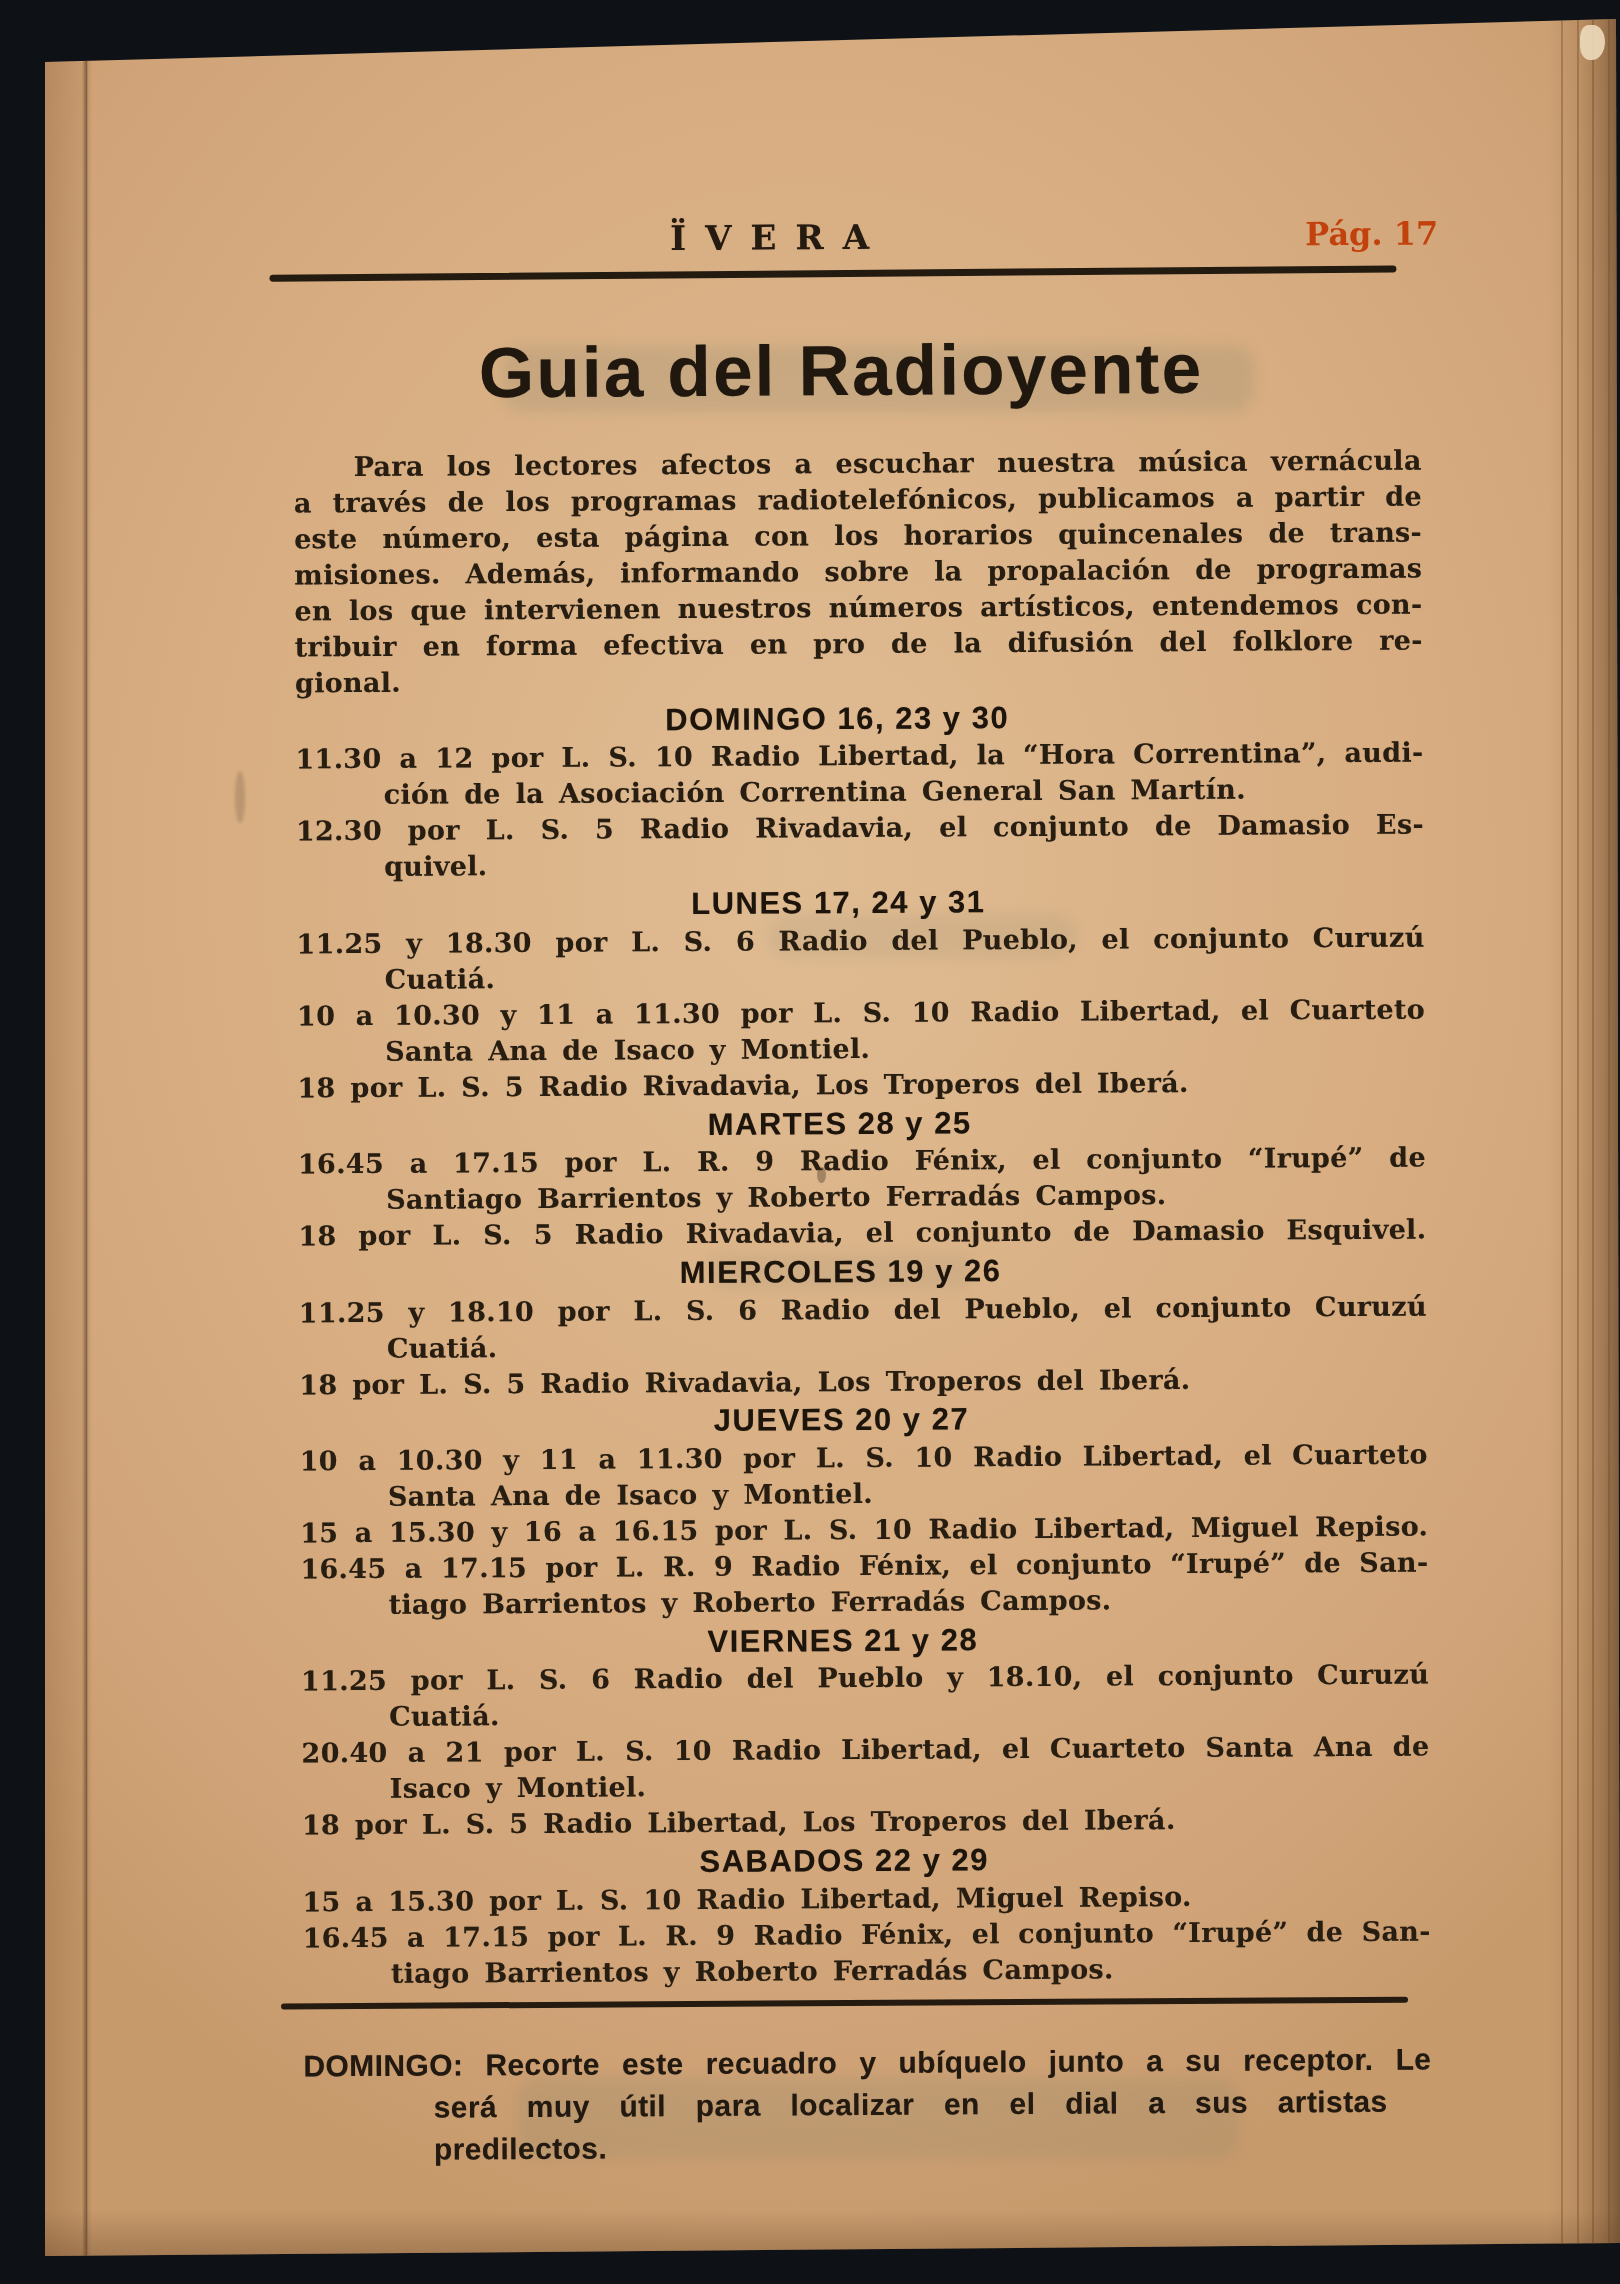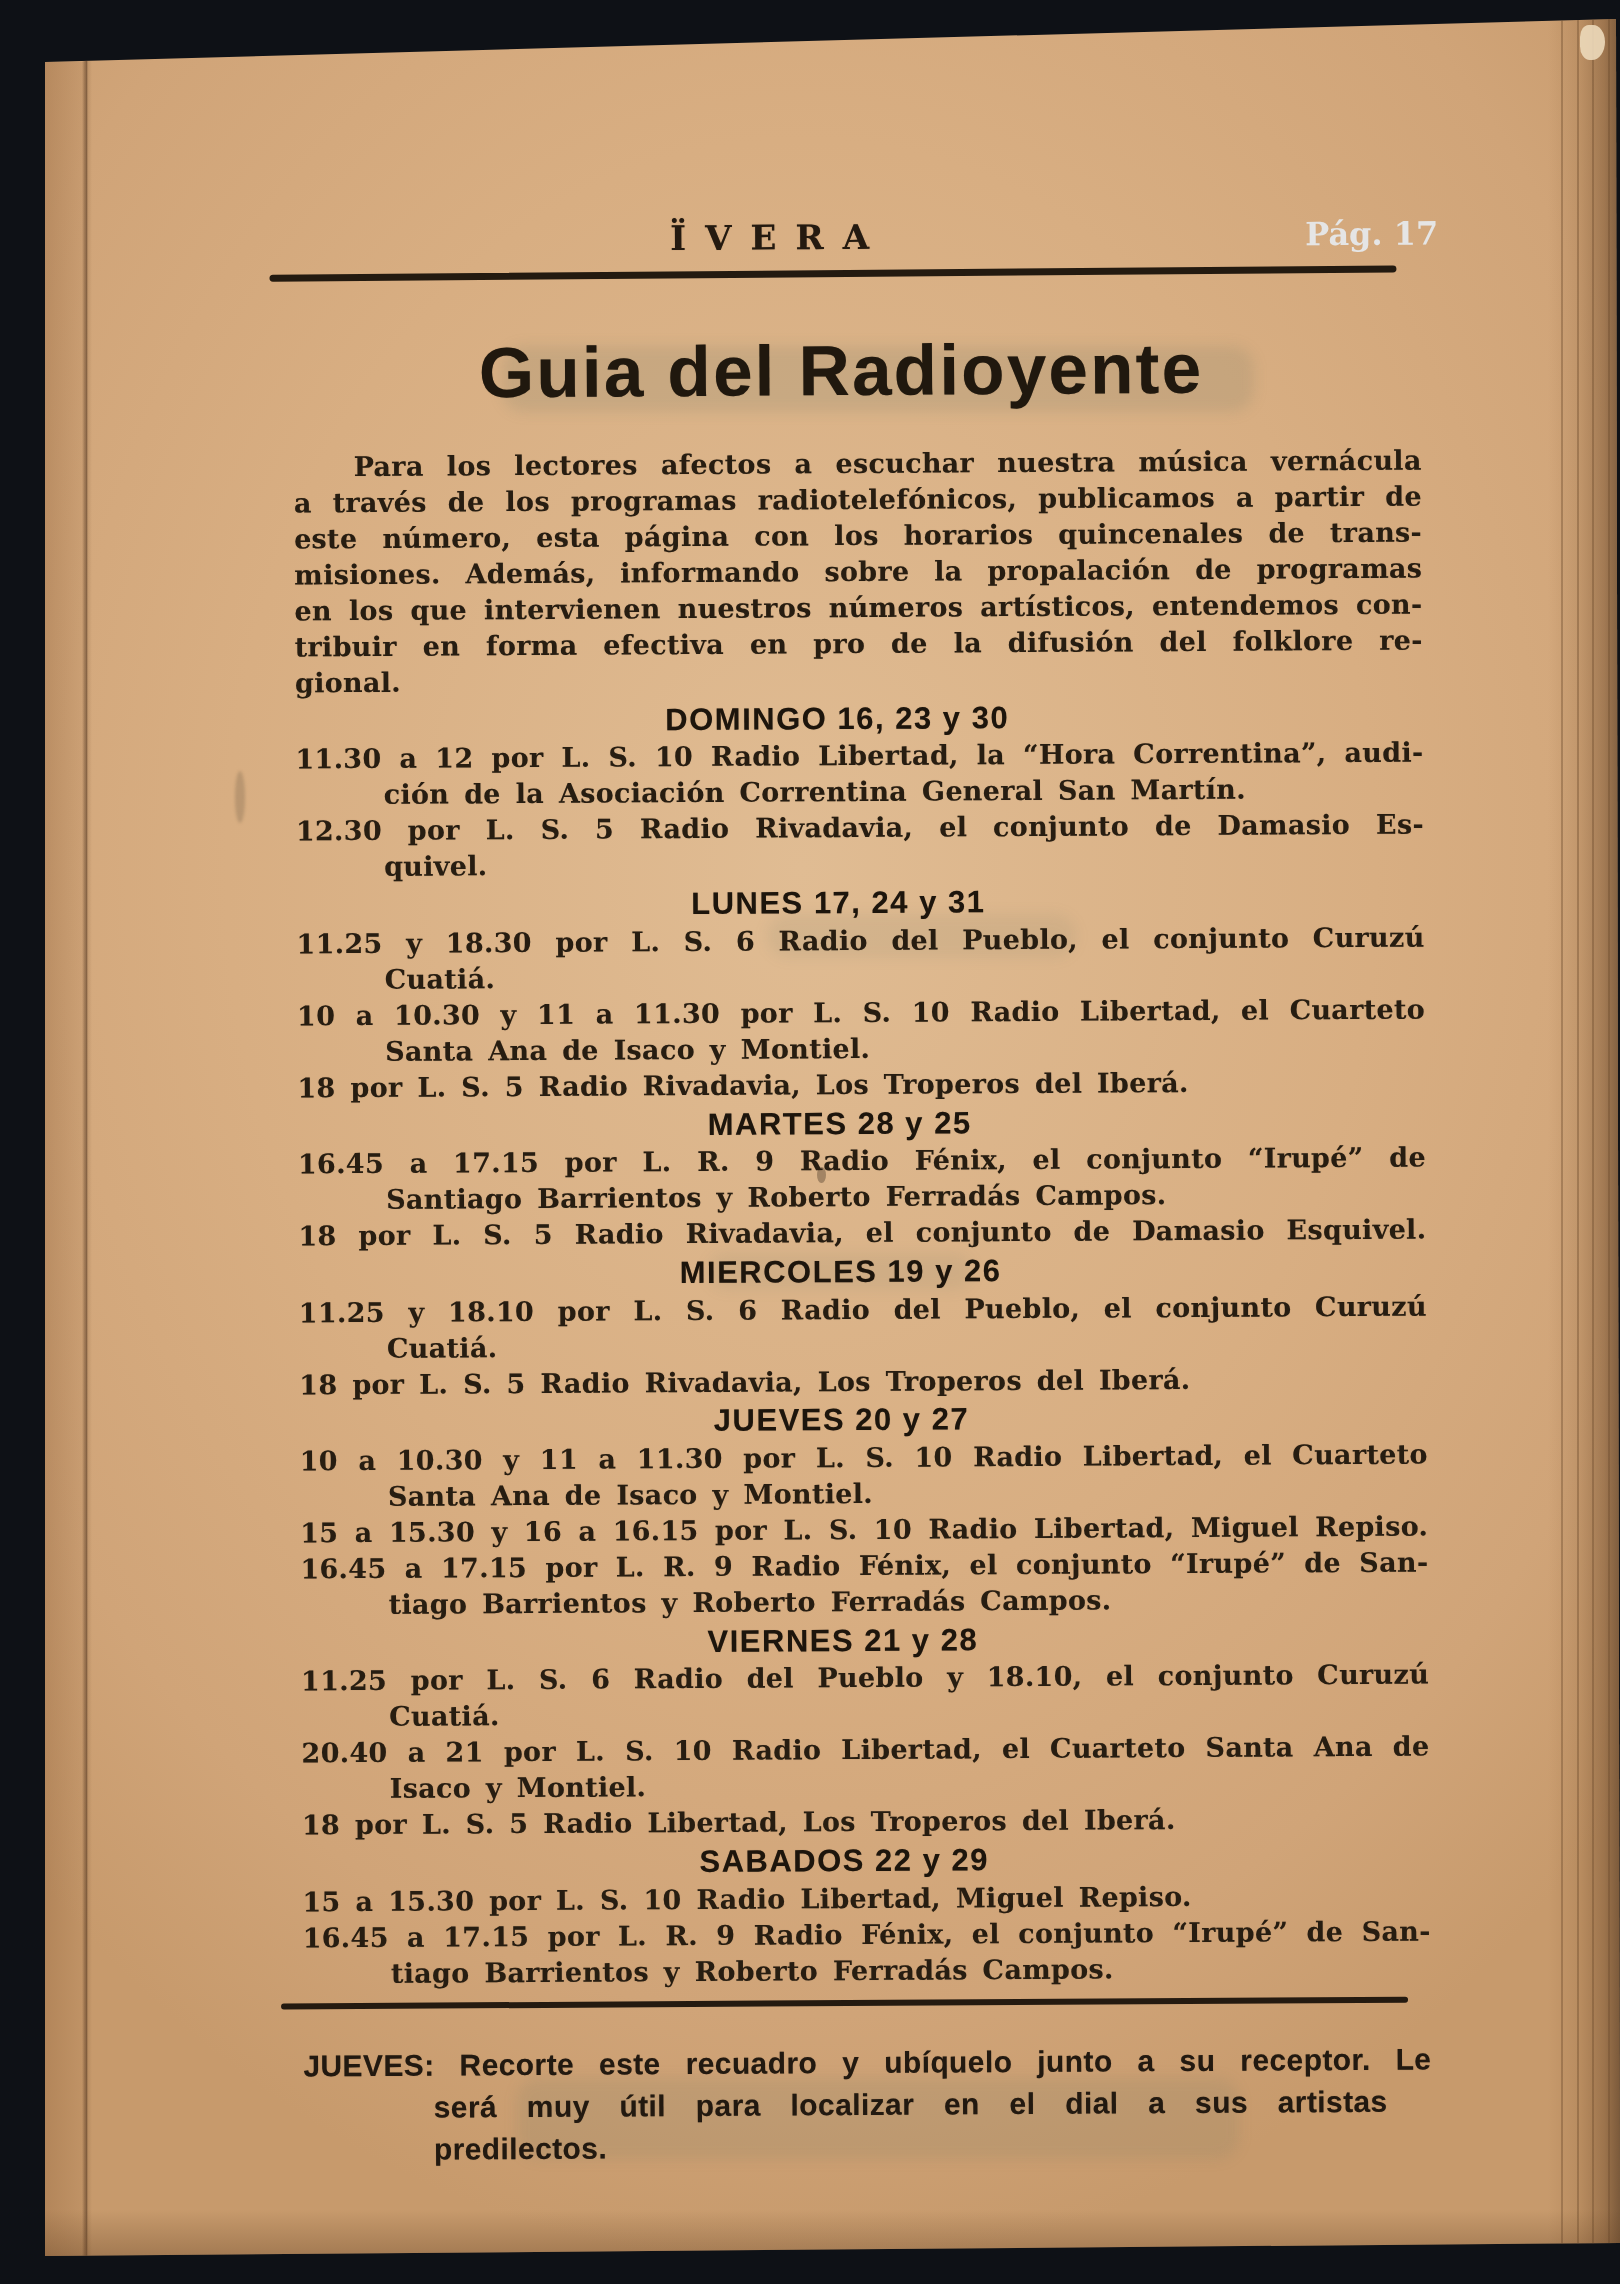--- a/index.html
+++ b/index.html
@@ -56,21 +56,21 @@
     transform-origin:810px 1179px;
     color:#271d11;
   }
   .pub{
     position:absolute;left:631px;top:220px;
     font:700 34px/1 "DejaVu Serif",serif;letter-spacing:19px;color:#241a10;
     text-shadow:0 0 0.7px rgba(36,26,16,.5);
   }
   .pagelabel{
     position:absolute;right:177px;top:221px;
-    font:700 32px/1 "DejaVu Serif",serif;color:#e5e5e5;text-align:right;
+    font:700 32px/1 "DejaVu Serif",serif;color:#c2410c;text-align:right;
   }
   .rule1{
     position:absolute;left:230px;top:270px;width:1127px;height:6.6px;
     background:#231a10;border-radius:3.7px;transform:rotate(-0.12deg);
   }
   .main{position:absolute;left:253px;top:335px;width:1128px;}
   .title{
     font:700 71px/71px "Liberation Sans",sans-serif;letter-spacing:2.2px;
     color:#20180e;text-align:center;margin:0 0 40px;transform:translateX(-16px);
     text-shadow:0 0 0.7px rgba(32,24,14,.45);
@@ -193,21 +193,21 @@
         <div class="day">SABADOS 22 y 29</div>
         <div class="line">15 a 15.30 por L. S. 10 Radio Libertad, Miguel Repiso.</div>
         <div class="line fill">16.45 a 17.15 por L. R. 9 Radio Fénix, el conjunto “Irupé” de San-</div>
         <div class="line cont">tiago Barrientos y Roberto Ferradás Campos.</div>
       </section>
 
       <div class="rule2"></div>
 
       <div class="footer">
         <div class="fline fill">
-          <span>JUEVES:</span>
+          <span>DOMINGO:</span>
           <span>Recorte este recuadro y ubíquelo junto a su receptor. Le</span>
         </div>
         <div class="fline f2 fill">será muy útil para localizar en el dial a sus artistas</div>
         <div class="fline f3">predilectos.</div>
       </div>
 
     </div>
   </div>
 </div>
 

